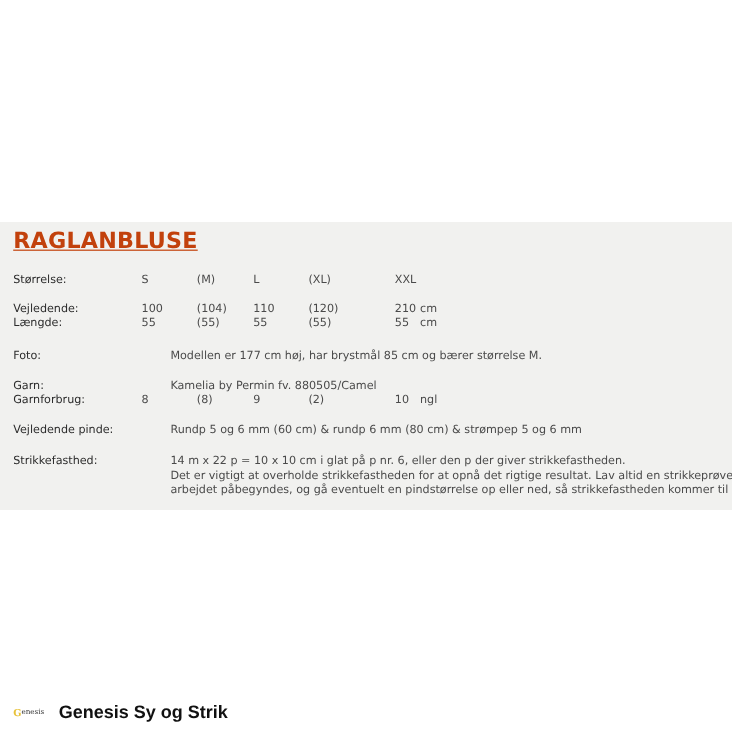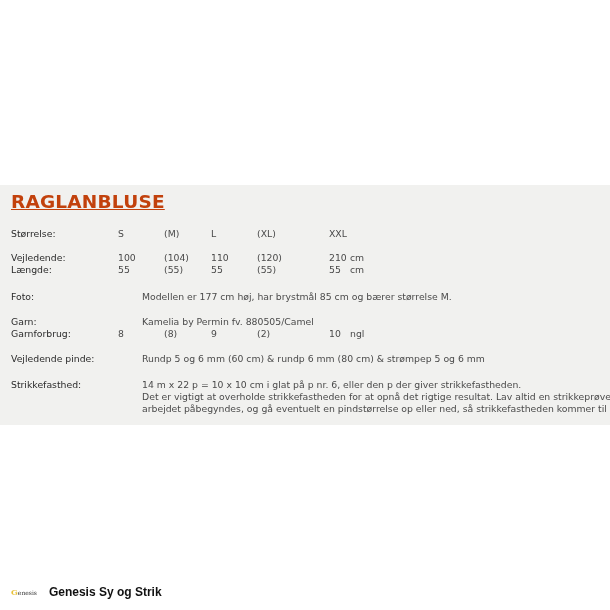--- a/index.html
+++ b/index.html
@@ -78,21 +78,21 @@
       align-items: center;
     }
     .logo .g {
       color: #e8c23a;
       font-weight: bold;
       font-size: 8px;
     }
     .brand {
       font-family: "Liberation Sans", sans-serif;
       font-weight: bold;
-      font-size: 12px;
+      font-size: 15px;
       color: #111;
     }
   </style>
 </head>
 <body>
 
 <div class="card"></div>
 
 <div class="title">RAGLANBLUSE</div>
 

